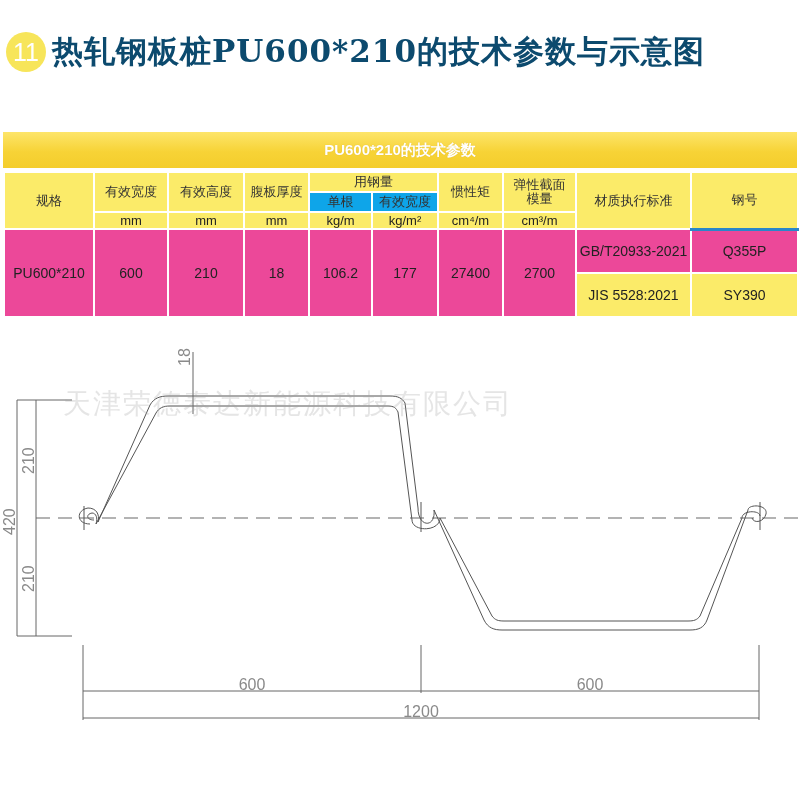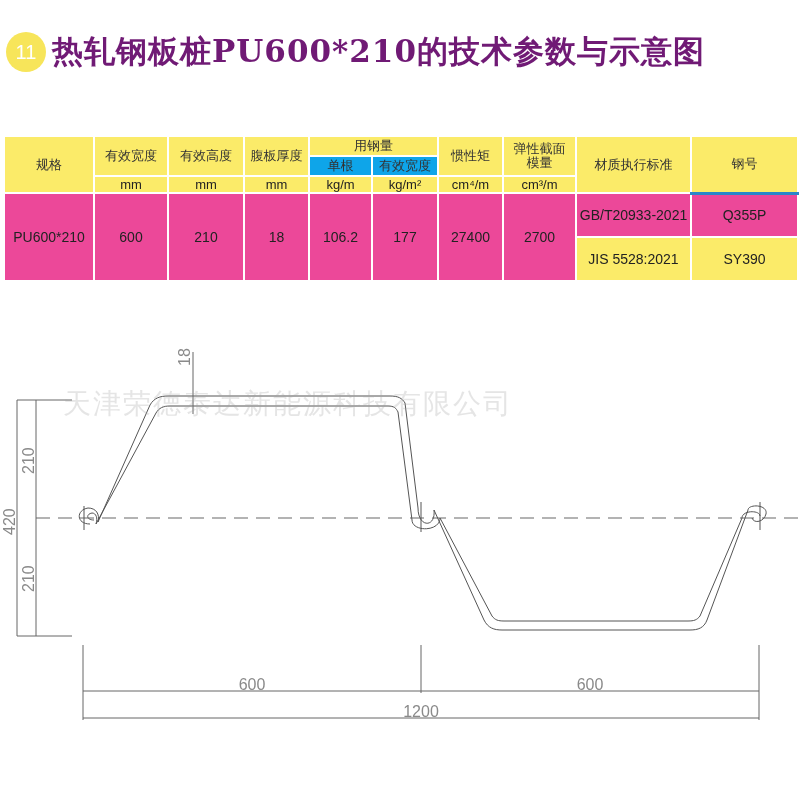--- a/index.html
+++ b/index.html
@@ -2,23 +2,23 @@
 <html><head>
 <meta charset="utf-8">
 <style>
   * { box-sizing: border-box; margin: 0; padding: 0; }
   html, body { width: 800px; height: 800px; background: #ffffff; overflow: hidden; }
   body { position: relative; font-family: "Liberation Sans", "DejaVu Sans", sans-serif; }
 
   
   .title-row { position: absolute; left: 6px; top: 30px; height: 44px; display: flex; align-items: center; }
   .badge { width: 40px; height: 40px; border-radius: 50%; background: #f7e55a; color: #ffffff;
-           font-size: 20px; display: flex; align-items: center; justify-content: center;
+           font-size: 25px; display: flex; align-items: center; justify-content: center;
            font-family: "Liberation Sans", sans-serif; margin-right: 6px; }
-  .title { font-family: "DejaVu Serif", serif; font-size: 31px; font-weight: bold; color: #701a75;
+  .title { font-family: "DejaVu Serif", serif; font-size: 31px; font-weight: bold; color: #0c4a6e;
            letter-spacing: 1px; white-space: nowrap; }
 
   
   .tbl-wrap { position: absolute; left: 3px; top: 132px; width: 794px; }
   .tbl-head { height: 36px; background: linear-gradient(#fde56a, #f7d336 55%, #f4cd2c);
               color: #ffffff; font-weight: bold; font-size: 15px;
               display: flex; align-items: center; justify-content: center;
               text-shadow: 0 0 1px rgba(180,130,0,0.4); }
   table.spec { border-collapse: collapse; width: 794px; margin-top: 3px; table-layout: fixed; }
   table.spec td { border: 2px solid #ffffff; text-align: center; vertical-align: middle;
@@ -38,20 +38,21 @@
 </style>
 </head>
 <body>
 
 <div class="title-row">
   <div class="badge">11</div>
   <div class="title">热轧钢板桩PU600*210的技术参数与示意图</div>
 </div>
 
 <div class="tbl-wrap">
+  <div class="tbl-head">PU600*210的技术参数</div>
   <table class="spec">
     <colgroup>
       <col style="width:90px">
         <col style="width:74px">
         <col style="width:76px">
         <col style="width:65px">
       <col style="width:63px">
         <col style="width:66px">
         <col style="width:65px">
         <col style="width:73px">

